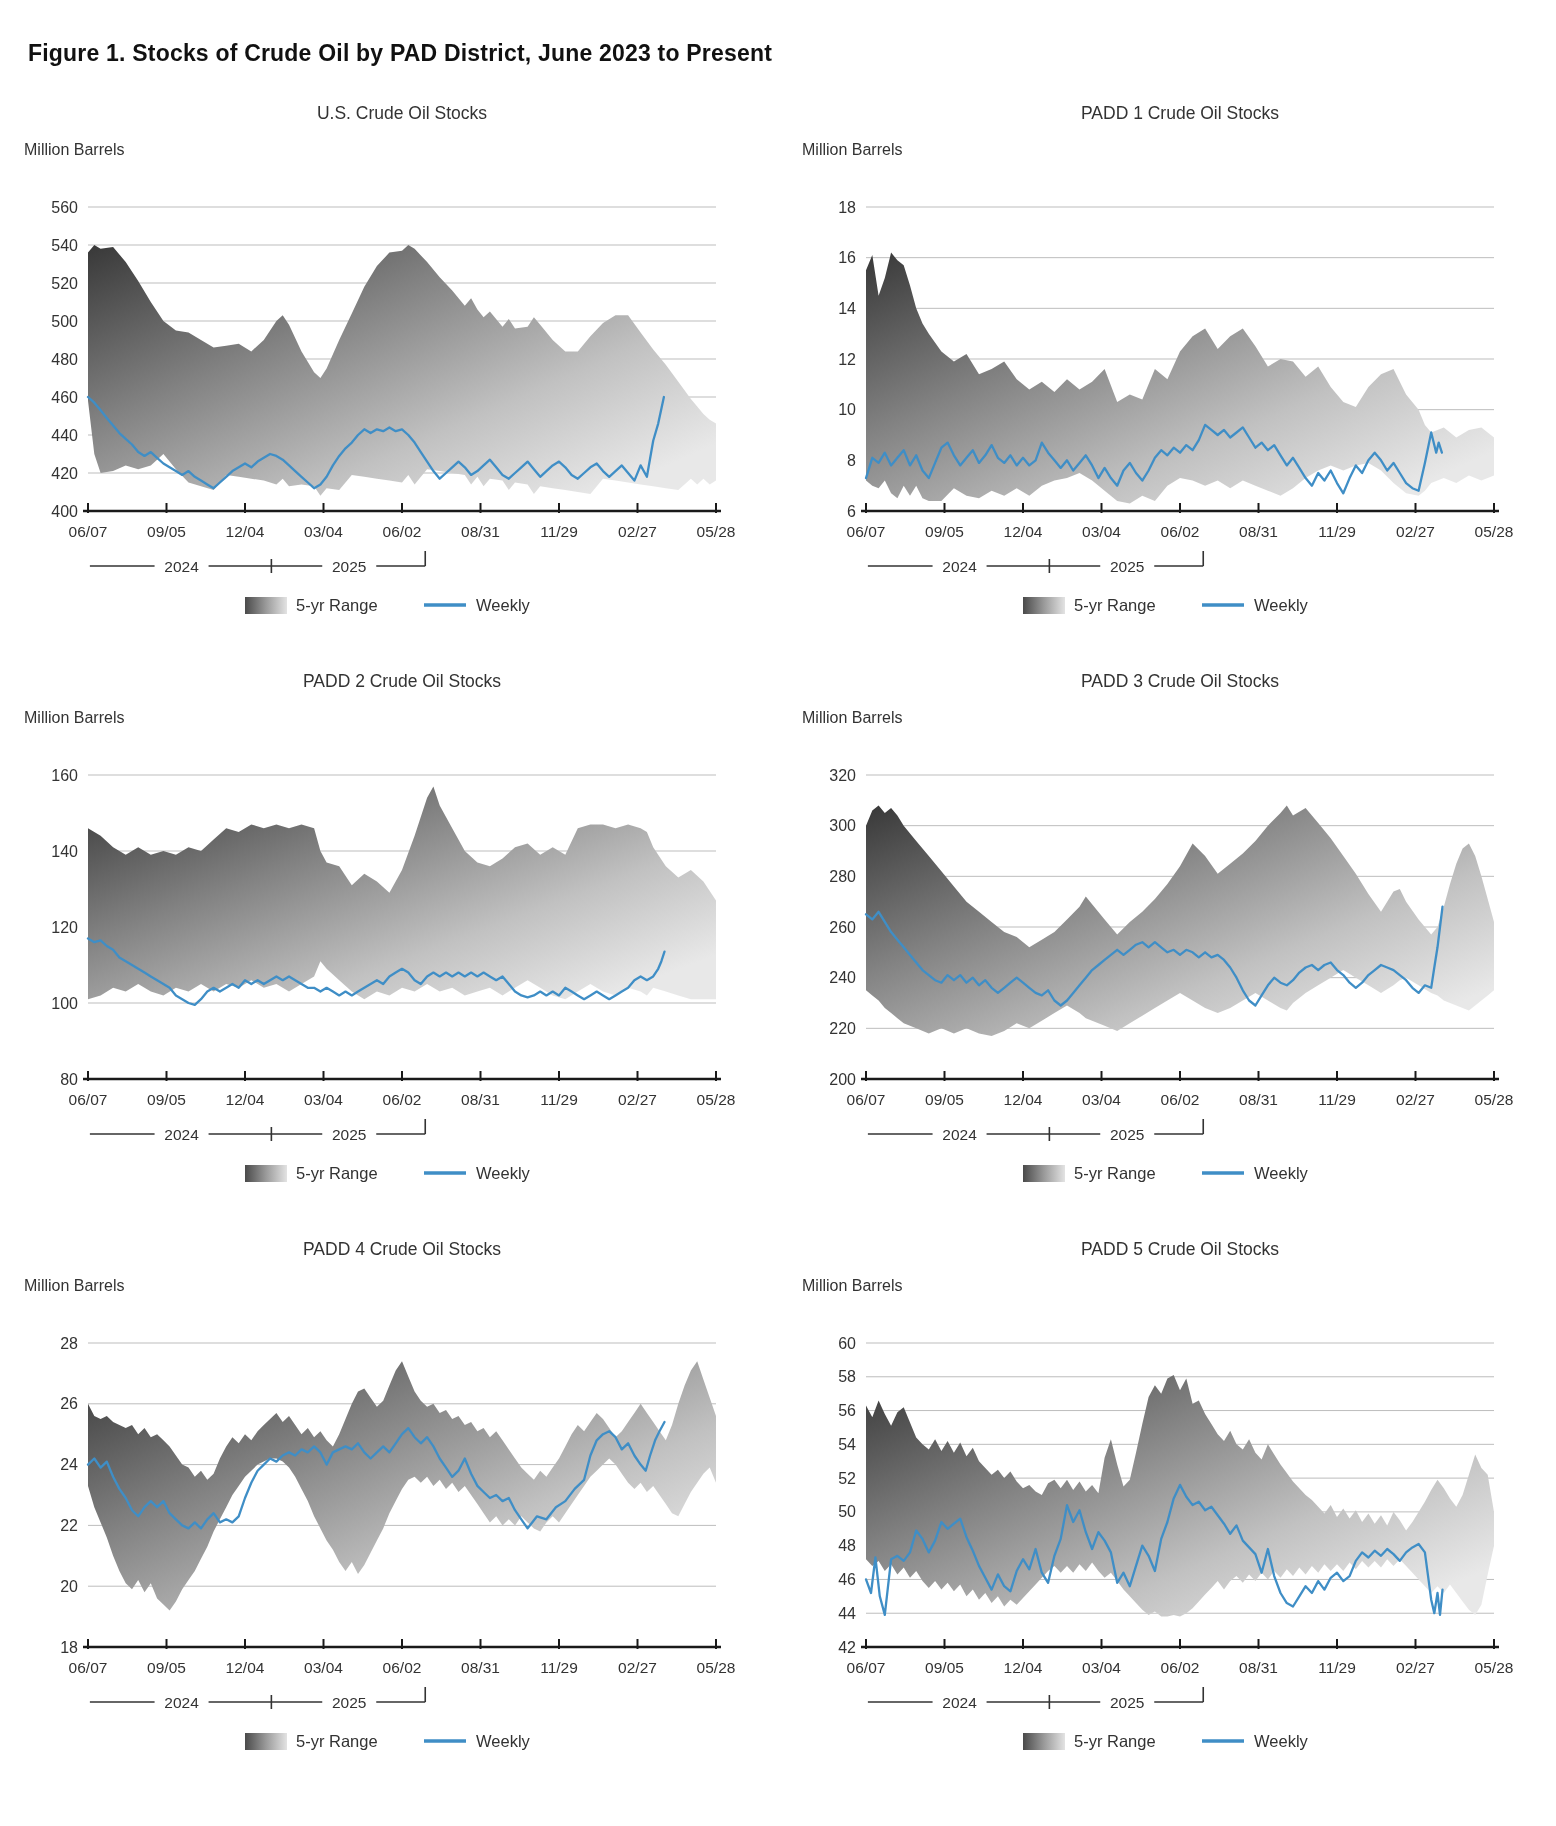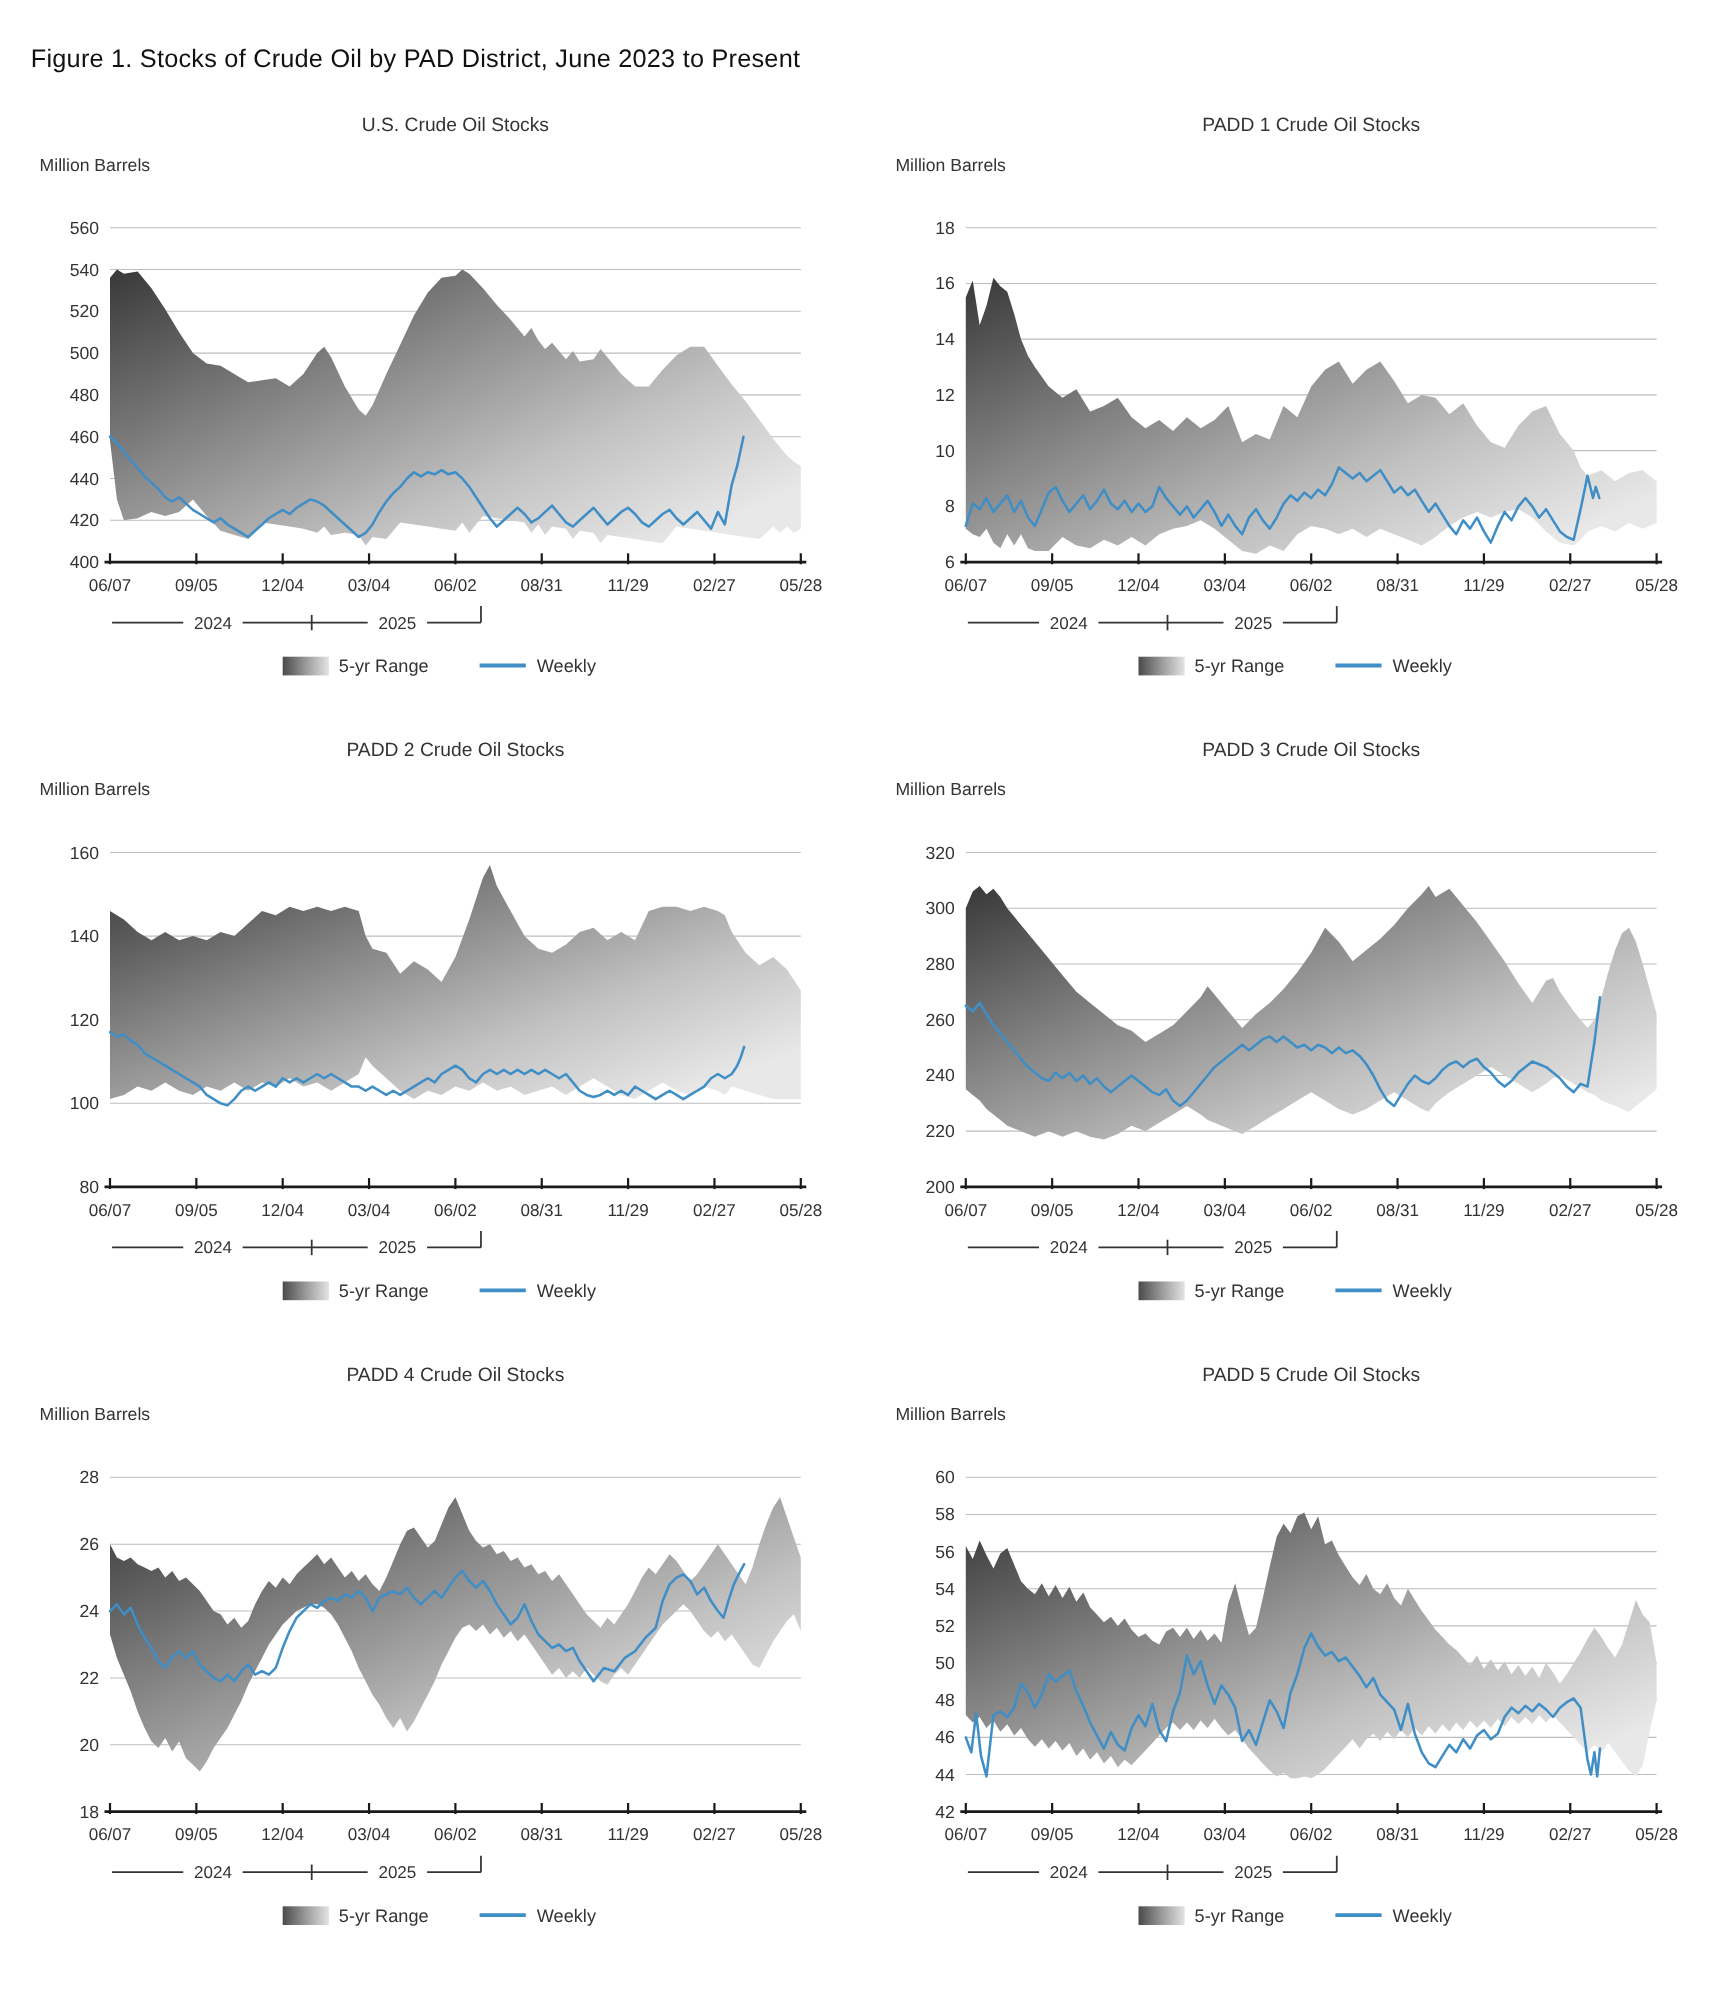--- a/index.html
+++ b/index.html
@@ -1,19 +1,19 @@
 <!DOCTYPE html>
 <html><head>
 <meta charset="utf-8">
 <style>
   html,body{margin:0;padding:0;background:#ffffff;}
   body{width:1556px;font-family:"Liberation Sans", sans-serif;}
   .page{width:1556px;padding-top:40px;}
-  h1.fig-title{font-size:23px;font-weight:normal;color:#111;margin:0 0 22px 28px;letter-spacing:0.2px;}
-  .charts-grid{display:grid;grid-template-columns:778px 778px;grid-auto-rows:568px;padding-left:12px;}
+  h1.fig-title{font-size:23px;font-weight:bold;color:#111;margin:0 0 22px 28px;letter-spacing:0.2px;}
+  .charts-grid{display:grid;grid-template-columns:778px 778px;grid-auto-rows:568px;}
   .chart-cell{width:778px;height:568px;}
   .chart-cell svg{display:block;margin-left:10px;}
 </style>
 </head>
 <body>
 
 <div class="page">
   <h1 class="fig-title">Figure 1. Stocks of Crude Oil by PAD District, June 2023 to Present</h1>
   <div class="charts-grid">
     <div class="chart-cell">

